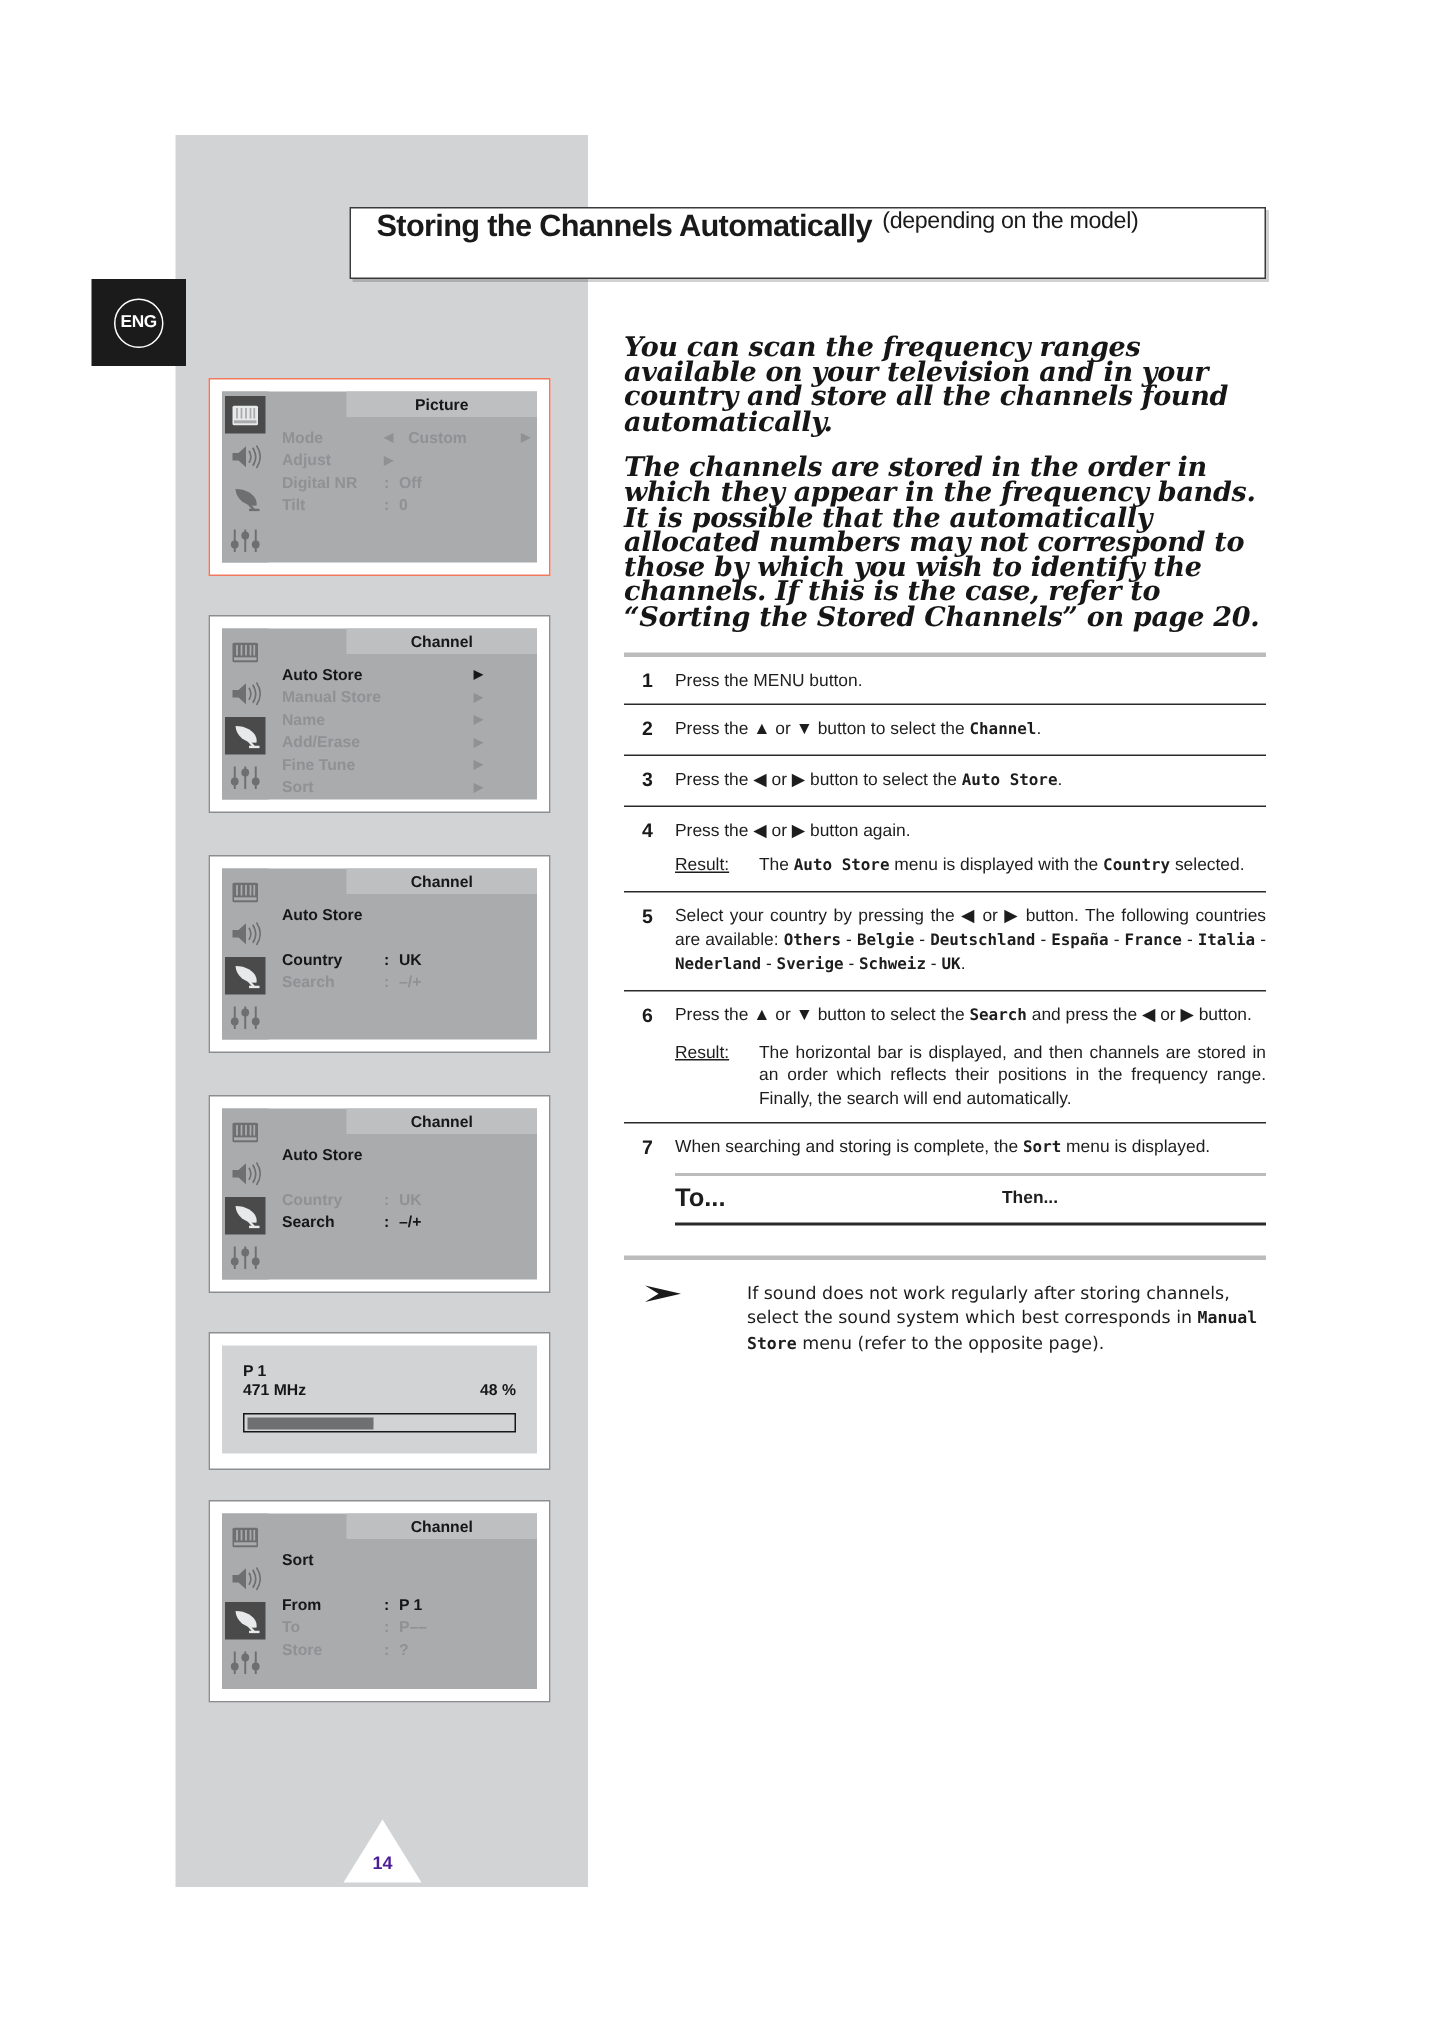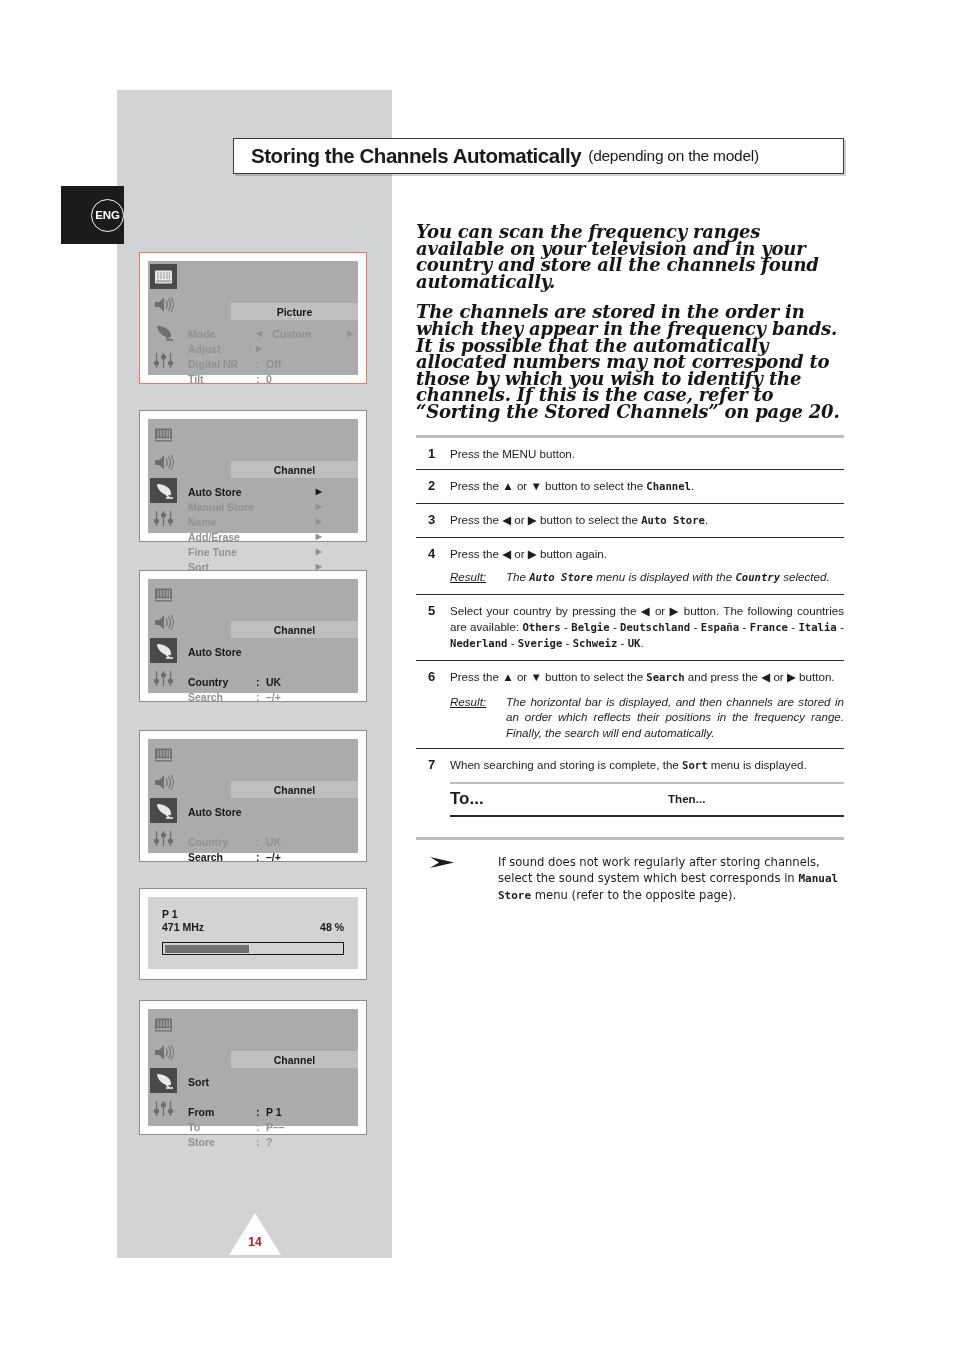--- a/index.html
+++ b/index.html
@@ -19,41 +19,41 @@
     width: 275px; height: 1168px;
     background: #d2d3d5;
   }
 
   
   .eng-badge {
     position: absolute;
     left: 61px; top: 186px;
     width: 63px; height: 58px;
     background: #1b1b1b;
-    display: flex; align-items: center; justify-content: flex-end;
+    display: flex; align-items: center; justify-content: center;
   }
   .eng-circle {
     width: 33px; height: 33px;
     border: 1.6px solid #ffffff;
     border-radius: 50%;
     color: #ffffff;
     font-size: 11.5px;
     font-weight: bold;
     display: flex; align-items: center; justify-content: center;
     letter-spacing: -0.2px;
   }
 
   
   .title-bar {
     position: absolute;
     left: 233px; top: 138px;
-    width: 611px; height: 36px;
+    width: 611px; height: 48px;
     border: 1.6px solid #3a3a3a;
     background: #ffffff;
-    display: flex; align-items: center;
+    display: flex; 
     padding-left: 17px;
     box-shadow: 2px 2px 0 rgba(0,0,0,0.18);
   }
   .title-main {
     font-size: 20.5px; font-weight: bold; color: #1a1a1a;
     letter-spacing: -0.45px;
   }
   .title-sub {
     font-size: 15.5px; color: #1a1a1a; margin-left: 7px;
     letter-spacing: -0.25px;
@@ -86,21 +86,21 @@
   .osd-icon.sel { background: #4a4a4a; }
   .osd-icon svg { display: block; }
 
   .osd-body { flex: 1; position: relative; padding-bottom: 8px; }
 
   .osd-titlebar {
     background: #bdbfc1;
     height: 17px;
     margin-left: 52px;
     display: flex; align-items: center; justify-content: center;
-    font-size: 10.5px; font-weight: bold; color: #171717; margin-top: 42px;
+    font-size: 10.5px; font-weight: bold; color: #171717;
   }
   .osd-rows { padding: 6px 0 0 9px; }
   .osd-row {
     display: flex; align-items: center;
     font-size: 10.5px; font-weight: bold;
     height: 15px; color: #171717;
   }
   .osd-row.dim { color: #8f9193; }
   .osd-label { width: 68px; }
   .osd-colon { width: 10px; }
@@ -134,21 +134,21 @@
     border-left: 26px solid transparent;
     border-right: 26px solid transparent;
     border-bottom: 42px solid #ffffff;
   }
   .page-num {
     position: absolute;
     left: 229px; top: 1213px;
     width: 52px; height: 42px;
     display: flex; align-items: flex-end; justify-content: center;
     padding-bottom: 6px;
-    font-size: 12px; font-weight: bold; color: #b91c1c;
+    font-size: 12px; font-weight: bold; color: #4c1d95;
   }
 
   
   .content { position: absolute; left: 416px; top: 224px; width: 428px; }
 
   .intro p {
     margin: 0 0 14px 0;
     font-family: "DejaVu Serif", serif;
     font-style: italic; font-weight: bold;
     font-size: 18px; line-height: 16.6px;
@@ -163,21 +163,21 @@
   .step-num {
     width: 34px; flex: 0 0 34px;
     font-size: 13px; font-weight: bold; color: #1a1a1a;
     padding-left: 12px;
   }
   .step-body { flex: 1; font-size: 11.6px; line-height: 15.5px; color: #1d1d1d; }
   .step-body .mono { font-family: "DejaVu Sans Mono", monospace; font-weight: bold; font-size: 10.6px; }
   .step-body b { font-weight: normal; }
   .just { text-align: justify; }
 
-  .result { display: flex; margin-top: 8px; font-style: italic; }
+  .result { display: flex; margin-top: 8px; }
   .result-lbl {
     flex: 0 0 56px;
     text-decoration: underline;
     font-size: 11.6px; color:#1d1d1d;
   }
   .result-txt { flex: 1; font-size: 11.6px; line-height: 15.5px; color:#1d1d1d; text-align: justify; }
 
   
   .mini-table { margin: 8px 0 2px 0; }
   .mt-top { height: 2.4px; background: #bcbcbc; }

